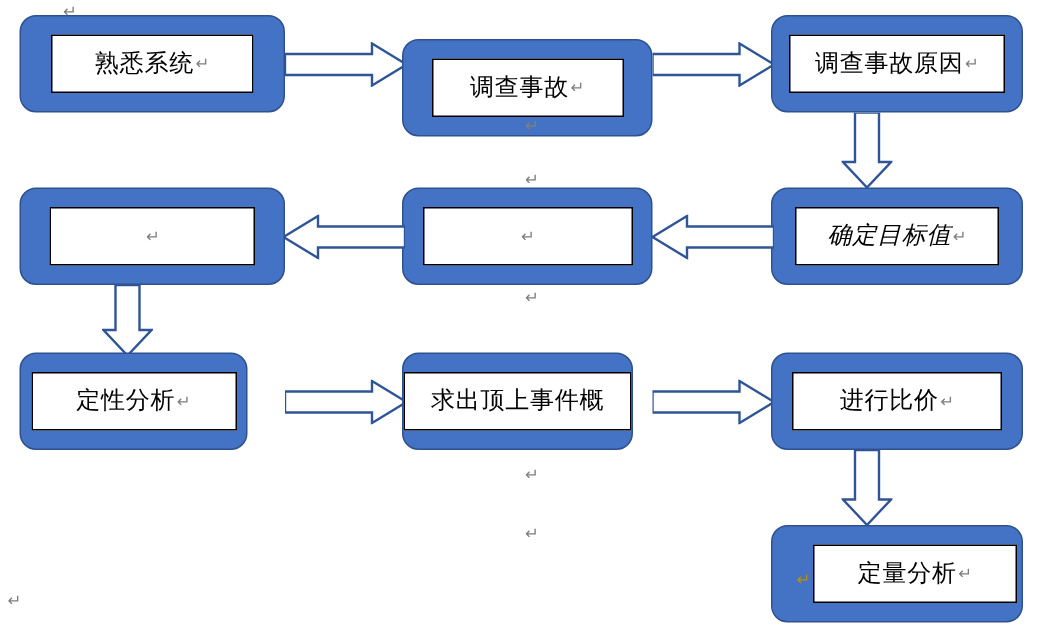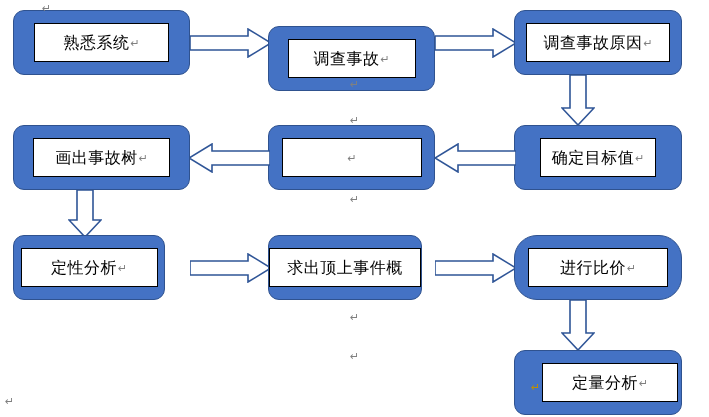--- a/index.html
+++ b/index.html
@@ -104,21 +104,21 @@
     </div>
   </div>
 
   <div class="arrow" style="left:561px; top:75px;">
     <svg width="34" height="51" viewBox="0 0 34 51">
       <polygon points="9,0 25,0 25,33 33,33 17,50 1,33 9,33" fill="#FFFFFF" stroke="#2F5597" stroke-width="1.6" stroke-linejoin="miter"></polygon>
     </svg>
   </div>
 
   <div class="node" style="left:514px; top:125px; width:168px; height:65px;">
-    <div class="node-inner" style="width:116px; height:39px;">
+    <div class="node-inner" style="width:136px; height:39px;font-style:italic;">
       <span class="node-label">确定目标值</span>
       <span class="pilcrow">↵</span>
     </div>
   </div>
 
   <div class="arrow" style="left:434px; top:143px;">
     <svg width="82" height="30" viewBox="0 0 82 30">
       <polygon points="82,8 24,8 24,1 1,15 24,29 24,22 82,22" fill="#FFFFFF" stroke="#2F5597" stroke-width="1.6" stroke-linejoin="miter"></polygon>
     </svg>
   </div>
@@ -130,21 +130,20 @@
   </div>
 
   <div class="arrow" style="left:188px; top:143px;">
     <svg width="82" height="30" viewBox="0 0 82 30">
       <polygon points="82,8 24,8 24,1 1,15 24,29 24,22 82,22" fill="#FFFFFF" stroke="#2F5597" stroke-width="1.6" stroke-linejoin="miter"></polygon>
     </svg>
   </div>
 
   <div class="node" style="left:13px; top:125px; width:177px; height:65px;">
     <div class="node-inner" style="width:137px; height:39px;">
-      <span class="node-label">画出事故树</span>
       <span class="pilcrow">↵</span>
     </div>
   </div>
 
   <div class="arrow" style="left:68px; top:190px;">
     <svg width="34" height="48" viewBox="0 0 34 48">
       <polygon points="9,0 25,0 25,30 33,30 17,47 1,30 9,30" fill="#FFFFFF" stroke="#2F5597" stroke-width="1.6" stroke-linejoin="miter"></polygon>
     </svg>
   </div>
 
@@ -166,21 +165,21 @@
       <span class="node-label">求出顶上事件概</span>
     </div>
   </div>
 
   <div class="arrow" style="left:435px; top:253px;">
     <svg width="82" height="30" viewBox="0 0 82 30">
       <polygon points="0,8 58,8 58,1 81,15 58,29 58,22 0,22" fill="#FFFFFF" stroke="#2F5597" stroke-width="1.6" stroke-linejoin="miter"></polygon>
     </svg>
   </div>
 
-  <div class="node" style="left:514px; top:235px; width:168px; height:65px;border-radius:23px;">
+  <div class="node" style="left:514px; top:235px; width:168px; height:65px;">
     <div class="node-inner" style="width:140px; height:39px;">
       <span class="node-label">进行比价</span>
       <span class="pilcrow">↵</span>
     </div>
   </div>
 
   <div class="arrow" style="left:561px; top:300px;">
     <svg width="34" height="51" viewBox="0 0 34 51">
       <polygon points="9,0 25,0 25,33 33,33 17,50 1,33 9,33" fill="#FFFFFF" stroke="#2F5597" stroke-width="1.6" stroke-linejoin="miter"></polygon>
     </svg>

